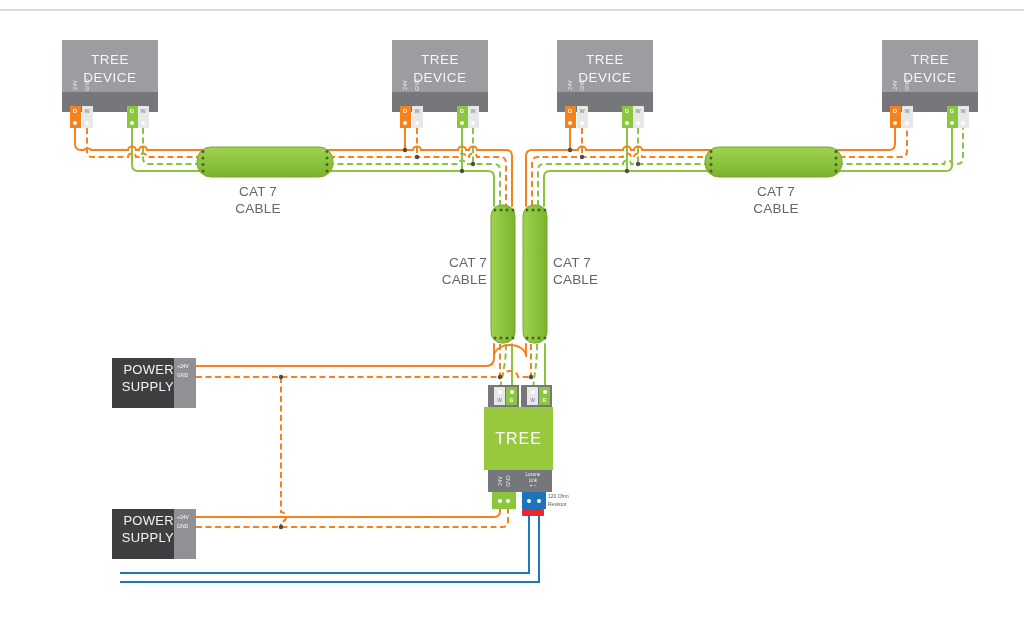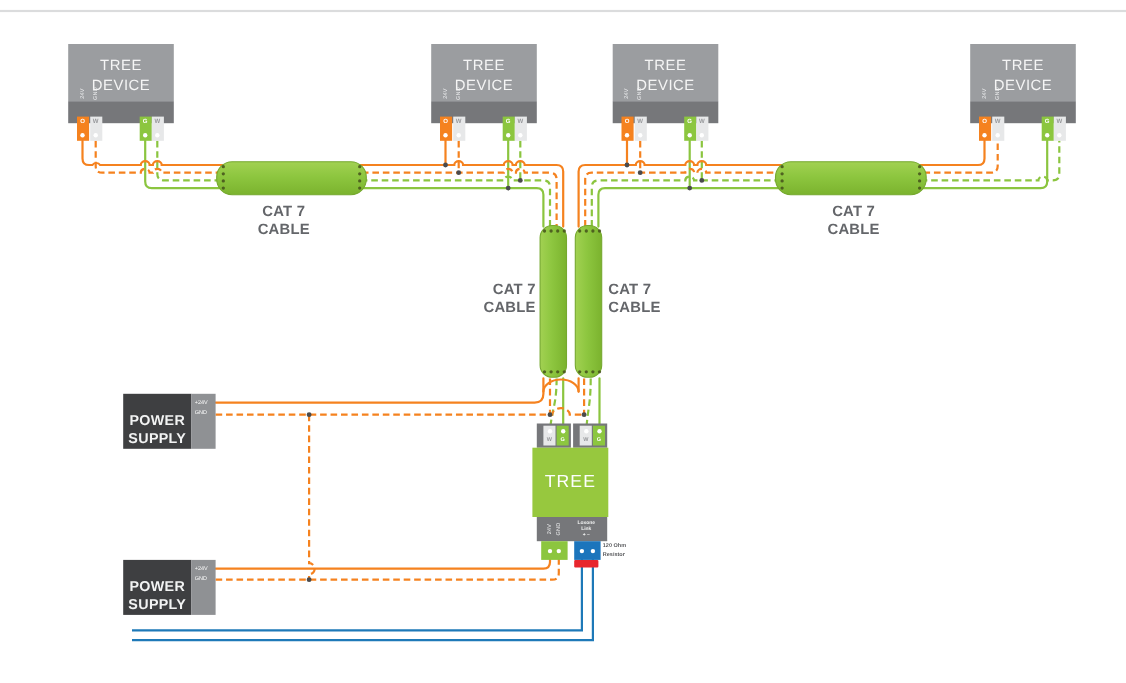--- a/index.html
+++ b/index.html
@@ -1,19 +1,19 @@
 <!DOCTYPE html>
 <html><head>
 <meta charset="utf-8">
 <style>
   * { margin:0; padding:0; box-sizing:border-box; }
   body { width:1024px; height:621px; background:#fff; font-family:"Liberation Sans", sans-serif; }
   #stage { position:relative; width:1024px; height:621px; overflow:hidden; background:#fff; }
   svg.wires { position:absolute; left:0; top:0; }
-  .pre { white-space:pre-line;font-weight:bold; }
+  .pre { white-space:pre-line; }
 
   .topline { position:absolute; left:0; top:9px; width:1024px; height:2px; background:#DBDCDD; }
 
   
   .device { position:absolute; top:40px; width:96px; height:88px; }
   .device-body { position:absolute; top:0; left:0; width:96px; height:52px; background:#9B9DA0;
                  color:#F5F5F5; font-size:13.5px; letter-spacing:.5px; text-align:center;
                  padding-top:11px; line-height:1.3; font-weight:400; }
   .device-strip { position:absolute; top:52px; left:0; width:96px; height:20px; background:#76777A; }
   .rlab { position:absolute; width:18px; height:6px; font-size:5px; line-height:6px; color:#EDEEEF;
@@ -23,21 +23,21 @@
   .term.orange { background:#F5821F; }
   .term.white  { background:#E7E8E9; color:#97989B; }
   .term.green  { background:#8CC63F; }
   .term .ltr { display:block; margin-top:3px; line-height:1; font-weight:bold; }
   .tdot { position:absolute; left:50%; bottom:3px; width:4px; height:4px; margin-left:-2px;
           border-radius:50%; background:#fff; }
 
   
   .psu { position:absolute; left:112px; width:84px; height:50px; }
   .psu-body { position:absolute; left:0; top:0; width:62px; height:50px; background:#3E3F41;
-              color:#F2F3F3; font-size:13px; text-align:center; padding-top:16px; line-height:1.3;
+              color:#F2F3F3; font-size:13px; text-align:right; padding-top:4px; line-height:1.3;
               letter-spacing:.3px; }
   .psu-strip { position:absolute; left:62px; top:0; width:22px; height:50px; background:#8F9194;
                color:#FDFDFD; font-size:5px; }
   .psu-strip .l1 { position:absolute; top:5px;  left:3px; }
   .psu-strip .l2 { position:absolute; top:14px; left:3px; }
 
   
   .tstrip { position:absolute; background:#76777A; }
   .treebox { position:absolute; left:484px; top:407px; width:69px; height:63px; background:#97C83E;
              color:#FDFEFD; font-size:16px; letter-spacing:1px; text-align:center; padding-top:23px; }

